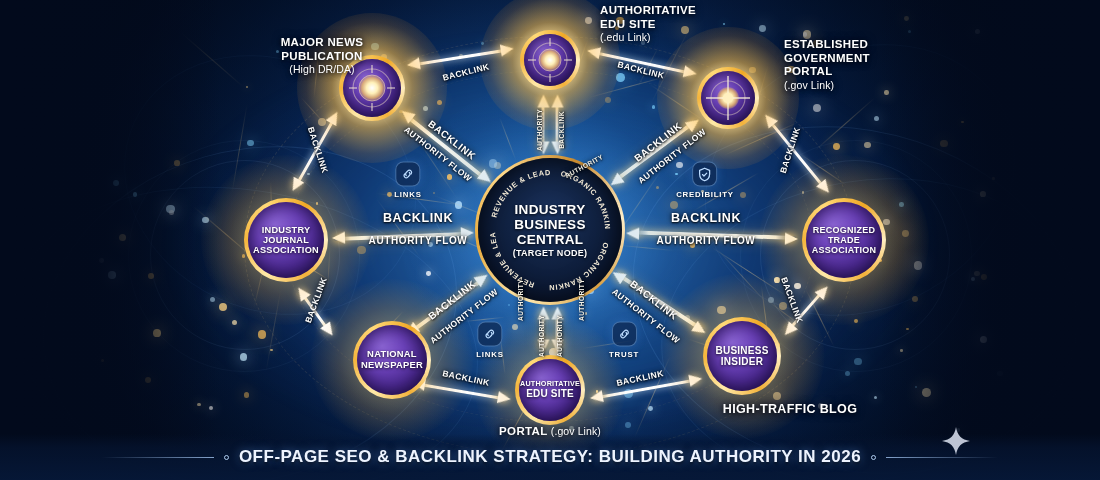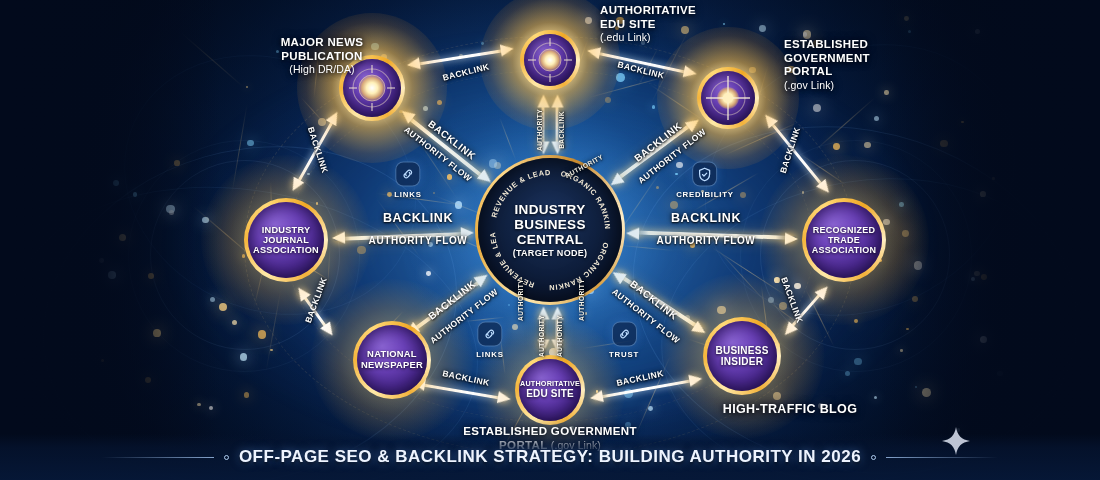--- a/index.html
+++ b/index.html
@@ -569,21 +569,20 @@
 
   <div class="cap" style="left:784px;top:38px;width:180px;text-align:left;">
     <div class="t">ESTABLISHED</div>
     <div class="t">GOVERNMENT</div>
     <div class="t">PORTAL</div>
     <div class="s">(.gov Link)</div>
   </div>
 
 
   <div class="cap" style="left:452px;top:425px;width:196px;">
-    <div class="t" style="font-size:11.5px;">ESTABLISHED GOVERNMENT</div>
     <div style="font-size:11.5px;">
       <span class="t">PORTAL</span>
       <span class="s">(.gov Link)</span>
     </div>
   </div>
 
   <div class="cap" style="left:678px;top:402px;width:224px;">
     <div class="t" style="font-size:12.5px;">HIGH-TRAFFIC BLOG</div>
   </div>
 

